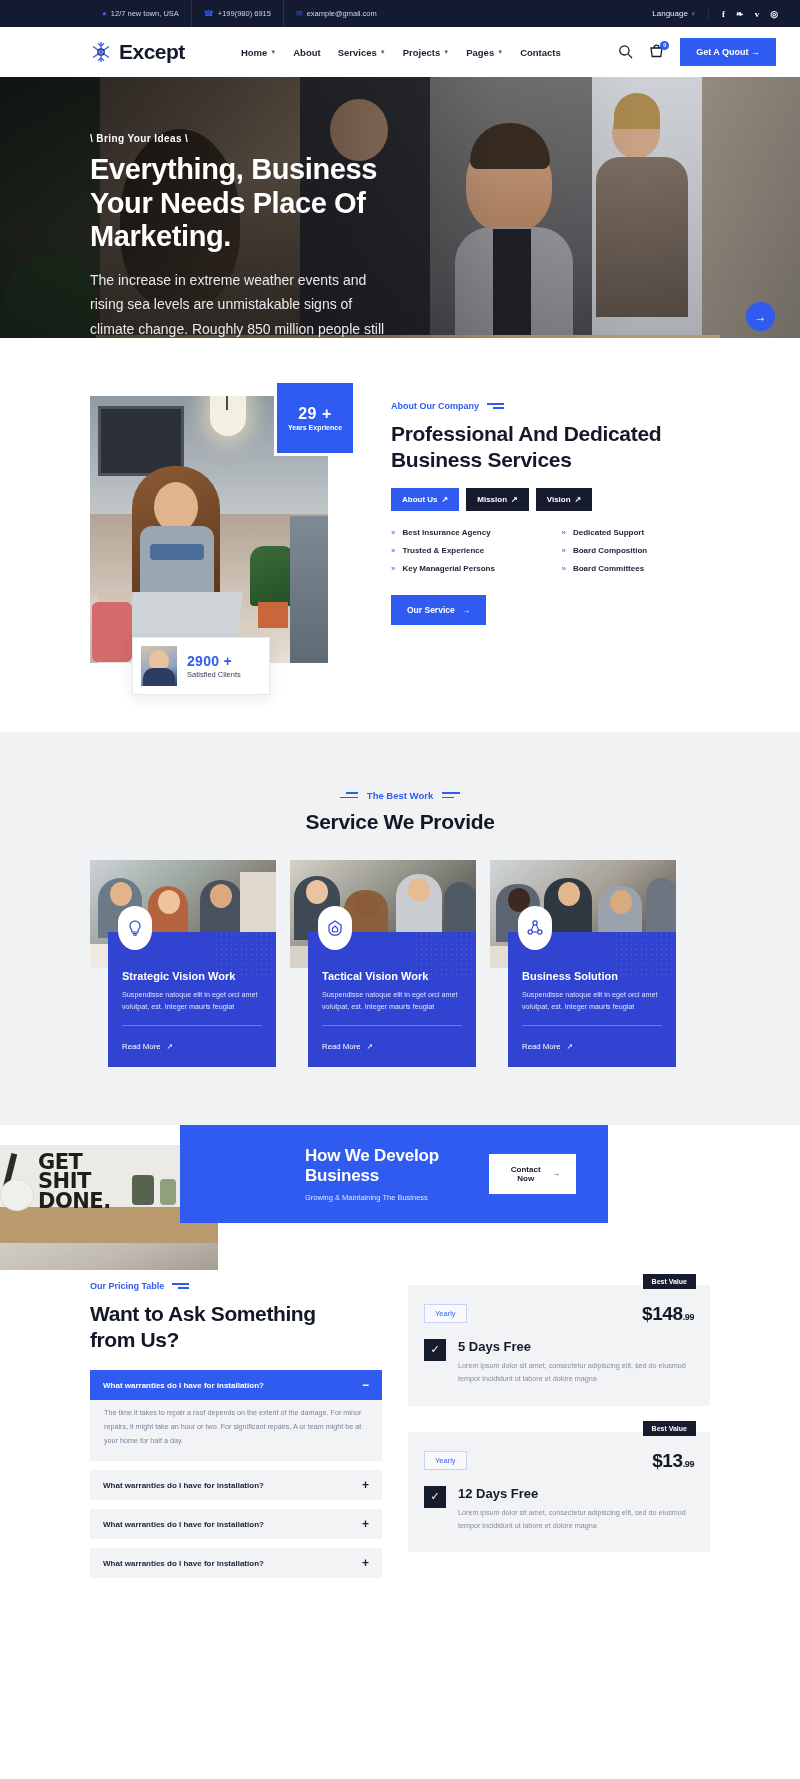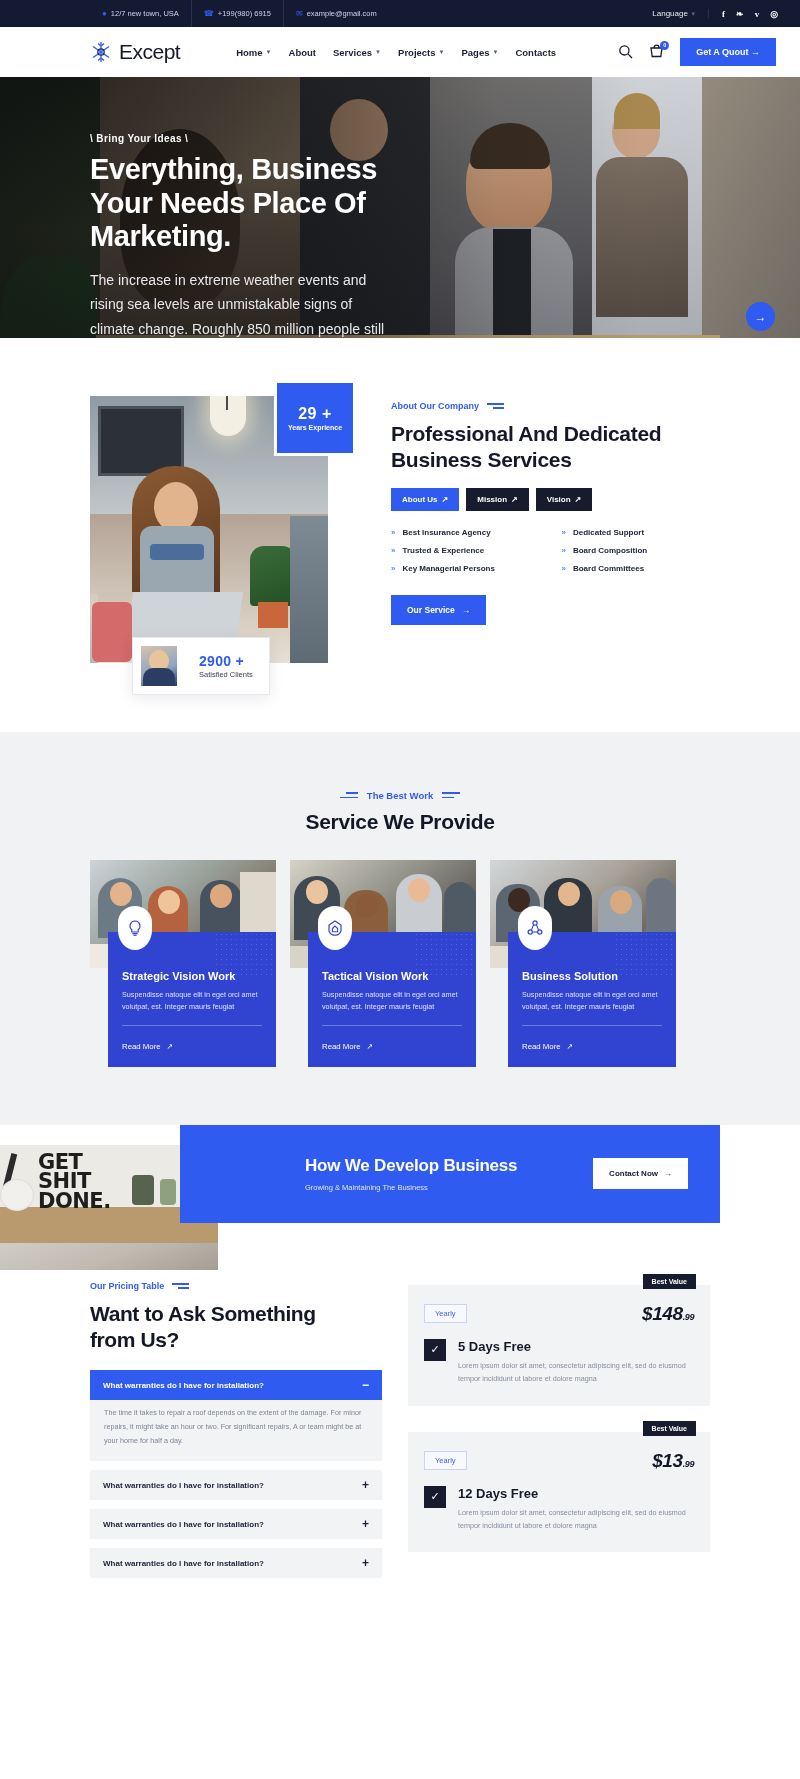--- a/index.html
+++ b/index.html
@@ -35,21 +35,21 @@
   
   .header {
     height: 50px;
     background: #fff;
     display: flex;
     align-items: center;
     padding: 0 24px 0 90px;
   }
   .brand { display: flex; align-items: center; gap: 7px; }
   .brand-mark { width: 22px; height: 24px; position: relative; }
-  .brand-name { font-size: 21px; font-weight: normal; letter-spacing: -0.5px; color: #13182c; }
+  .brand-name { font-size: 21px; font-weight: bold; letter-spacing: -0.5px; color: #13182c; }
   .nav { display: flex; align-items: center; gap: 17px; margin-left: 56px; }
   .nav-item { font-size: 9.5px; font-weight: bold; color: #1b2036; display: flex; align-items: center; gap: 3px; cursor: pointer; }
   .caret { font-size: 6px; color: #5a6078; }
   .head-right { margin-left: auto; display: flex; align-items: center; gap: 15px; }
   .ic-btn { width: 16px; height: 16px; position: relative; cursor: pointer; color: #161b2e; }
   .cart-badge {
     position: absolute; top: -3px; right: -4px;
     background: #2f5bf0; color: #fff; border-radius: 50%;
     width: 9px; height: 9px; font-size: 5.5px; line-height: 9px; text-align: center; font-weight: bold;
   }
@@ -102,21 +102,21 @@
     position: absolute; right: -28px; top: -16px; width: 82px; height: 76px;
     background: #2f5bf0; color: #fff; text-align: center;
     display: flex; flex-direction: column; align-items: center; justify-content: center; gap: 1px;
     border: 3px solid #fff;
   }
   .years-num { font-size: 16px; font-weight: bold; letter-spacing: .5px; }
   .years-lbl { font-size: 7px; font-weight: bold; }
   .clients-badge {
     position: absolute; left: 42px; bottom: -32px;
     background: #fff; border: 1px solid #e6e8ef;
-    padding: 8px 16px 8px 8px; display: flex; align-items: center; gap: 22px;
+    padding: 8px 16px 8px 8px; display: flex; align-items: center; gap: 10px;
     box-shadow: 0 3px 14px rgba(20,25,50,.09); width: 138px;
   }
   .cb-photo { width: 36px; height: 40px; background: linear-gradient(160deg,#d7c3ad,#8ea3c2 60%,#2c3d63); flex: none; position: relative; overflow: hidden; }
   .cb-num { font-size: 14px; font-weight: bold; color: #2f5bf0; letter-spacing: .3px; }
   .cb-lbl { font-size: 7.5px; color: #3b4157; margin-top: 1px; }
 
   .about-body { padding-left: 63px; padding-top: 5px; flex: 1; }
   .eyebrow { display: flex; align-items: center; gap: 8px; font-size: 9px; font-weight: bold; color: #2f5bf0; }
   .eyebrow .dashes { display: inline-flex; flex-direction: column; gap: 2px; }
   .eyebrow .dashes i { display: block; width: 17px; height: 1.6px; background: #2f5bf0; }
@@ -171,21 +171,21 @@
   .cta-photo {
     position: absolute; left: 0; top: 0; width: 218px; height: 125px; overflow: hidden;
     background: linear-gradient(160deg,#e9e7e2 0%,#d6d2cb 40%,#c0bab1 75%,#a49d94 100%);
     margin-top: 20px;
   }
   .cta-graffiti {
     position: absolute; left: 38px; top: 8px; font-size: 21px; line-height: .92;
     font-weight: bold; color: #1e1e1e; font-family: "DejaVu Sans", sans-serif; letter-spacing: -0.5px;
   }
   .cta-blue {
-    position: absolute; left: 180px; top: 0; width: 540px; height: 98px;
+    position: absolute; left: 180px; top: 0; width: 428px; height: 98px;
     background: #2f5bf0; color: #fff;
     display: flex; align-items: center; padding: 0 32px 0 125px;
   }
   .cta-title { font-size: 17px; font-weight: bold; letter-spacing: -0.2px; }
   .cta-sub { font-size: 7.5px; margin-top: 7px; color: #dfe6ff; }
   .cta-btn {
     margin-left: auto; background: #fff; color: #141a2e; border: none;
     font-size: 8px; font-weight: bold; padding: 11px 16px; cursor: pointer;
     display: inline-flex; align-items: center; gap: 6px;
   }
@@ -204,21 +204,21 @@
   .acc-sign { font-size: 12px; line-height: 1; }
   .acc-body { padding: 6px 14px 13px; font-size: 7.2px; line-height: 1.95; color: #7d8398; }
   .price-col { flex: 1; display: flex; flex-direction: column; gap: 26px; padding-top: 4px; }
   .price-card { background: #f2f3f5; padding: 18px 16px 20px; position: relative; }
   .best-badge {
     position: absolute; right: 14px; top: -11px; background: #161b2e; color: #fff;
     font-size: 7px; font-weight: bold; padding: 4px 9px;
   }
   .price-top { display: flex; align-items: center; }
   .yearly-tag { border: 1px solid #c9d3f7; color: #3f63e8; font-size: 7.5px; padding: 4px 10px; background: #f8f9fc; }
-  .price-amt { margin-left: auto; font-size: 19px; font-weight: bold; color: #141929; letter-spacing: -0.4px; font-style: italic; }
+  .price-amt { margin-left: auto; font-size: 19px; font-weight: bold; color: #141929; letter-spacing: -0.4px; }
   .price-amt .cents { font-size: 9px; }
   .price-row { display: flex; gap: 12px; margin-top: 14px; }
   .price-check {
     width: 22px; height: 22px; background: #161b2e; color: #fff; flex: none;
     display: flex; align-items: center; justify-content: center; font-size: 11px; cursor: pointer;
   }
   .price-name { font-size: 13px; font-weight: bold; color: #151a2b; }
   .price-desc { font-size: 7.2px; line-height: 1.85; color: #868ca0; margin-top: 5px; max-width: 250px; }
 </style>
 </head>

